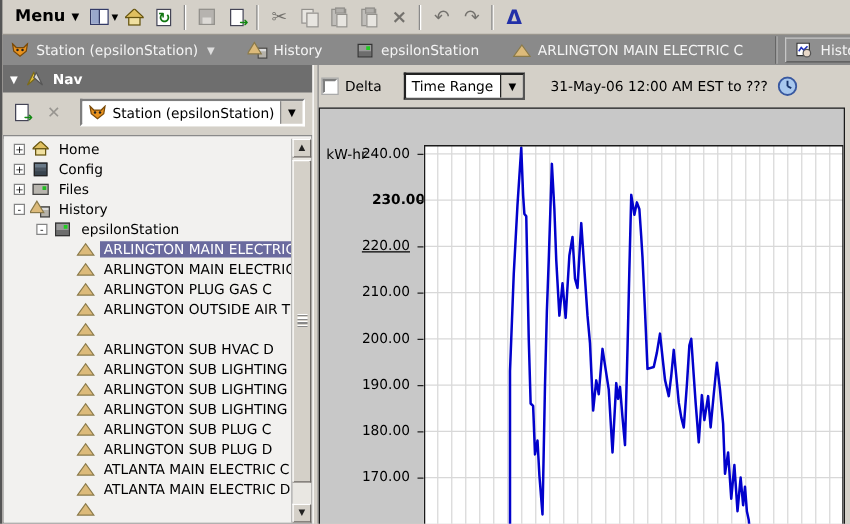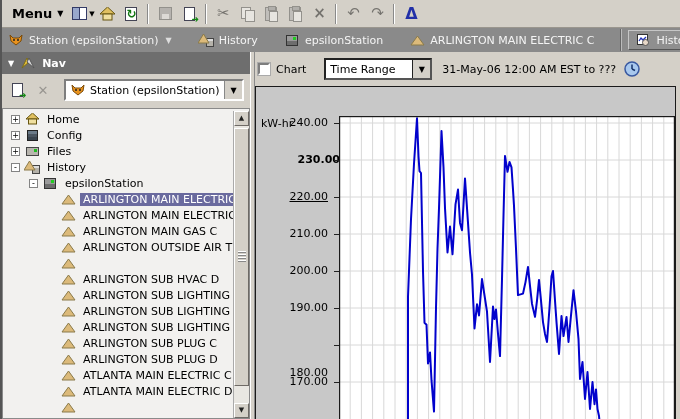--- a/index.html
+++ b/index.html
@@ -77,21 +77,21 @@
   .sb-thumb { position:absolute; left:0; width:15px; top:17px; height:258px; background:#d4d0c8; border:1px solid; border-color:#fff #6e6a66 #6e6a66 #fff; }
   .sb-grip { position:absolute; left:3px; top:50%; margin-top:-6px; width:8px; height:12px;
     background:repeating-linear-gradient(to bottom,#fff 0 1px,#888 1px 2px,transparent 2px 3px); }
   
   .splitter { position:absolute; left:248px; top:52px; width:5px; height:367px; background:#d4d0c8; border-left:1px solid #fff; border-right:1px solid #8a8a8a; }
   
   .rightpane { position:absolute; left:253px; top:52px; width:427px; height:367px; }
   .controls { position:absolute; left:0; top:0; width:427px; height:34px; display:flex; align-items:center; }
   .checkbox { width:12px; height:12px; background:#fff; border:2px solid; border-color:#7e7e7e #fff #fff #7e7e7e; outline:1px solid #aaa; margin:0 6px 0 3px; }
   .ctl-label { margin-right:18px; }
-  .time-combo { width:108px; height:22px; border-color:#222 #555 #555 #222; margin-right:10px; }
+  .time-combo { width:97px; height:22px; border-color:#222 #555 #555 #222; margin-right:20px; }
   .time-combo .combo-arrow { border-left:1px solid #222; }
   .range-text { margin-right:8px; letter-spacing:0; }
   .clock { width:16px; height:16px; flex:none; }
   
   .chartbox { position:absolute; left:0; top:34px; width:421px; height:400px;
     background:#c8c8c8; border:1px solid #1a1a1a; }
   .chart-title { position:absolute; left:0; right:0; top:4px; text-align:center;
     font-size:16px; white-space:nowrap; overflow:hidden; color:#000; }
   .yunit { position:absolute; left:5px; top:30px; font-size:11px; }
   .ylabel { position:absolute; width:58px; text-align:right; font-size:11px; }
@@ -314,21 +314,21 @@
           <span class="tree-label">ARLINGTON MAIN ELECTRIC D</span>
         </div>
         <div class="tree-row">
           <span style="width: 40px; flex: 0 0 auto;"></span>
           <span style="width: 9px; flex: 0 0 auto;"></span>
           <span class="tree-icon">
             <svg width="15" height="12">
               <polygon points="1,11 7.5,2 14,11" fill="#dcba7a" stroke="#8a7a4a"></polygon>
             </svg>
           </span>
-          <span class="tree-label">ARLINGTON MAIN GAS C</span>
+          <span class="tree-label">ARLINGTON PLUG GAS C</span>
         </div>
         <div class="tree-row">
           <span style="width: 40px; flex: 0 0 auto;"></span>
           <span style="width: 9px; flex: 0 0 auto;"></span>
           <span class="tree-icon">
             <svg width="15" height="12">
               <polygon points="1,11 7.5,2 14,11" fill="#dcba7a" stroke="#8a7a4a"></polygon>
             </svg>
           </span>
           <span class="tree-label">ARLINGTON OUTSIDE AIR TEMP</span>
@@ -440,21 +440,21 @@
       <div class="sb-btn sb-down">▼</div>
     </div>
   </div>
 </div>
 
 <div class="splitter"></div>
 
 <div class="rightpane">
   <div class="controls">
     <span class="checkbox"></span>
-    <span class="ctl-label">Chart</span>
+    <span class="ctl-label">Delta</span>
     <div class="combo time-combo">
       <span class="combo-field" style="flex:1;">
         <span>Time Range</span>
       </span>
       <span class="combo-arrow">▼</span>
     </div>
     <span class="range-text">31-May-06 12:00 AM EST to ???</span>
     <span class="clock">
       <svg width="16" height="16">
           <circle cx="8" cy="8" r="7" fill="#a8c8ee" stroke="#3858a0" stroke-width="1.5"></circle>
@@ -471,21 +471,21 @@
         <div class="ylabel" style="left: 26px; top: 66px; font-weight: bold;">230.00</div>
         <div class="ytick" style="top: 73px;"></div>
         <div class="ylabel" style="left: 14px; top: 103px; text-decoration: underline;">220.00</div>
         <div class="ytick" style="top: 110px;"></div>
         <div class="ylabel" style="left: 14px; top: 140px;">210.00</div>
         <div class="ytick" style="top: 147px;"></div>
         <div class="ylabel" style="left: 14px; top: 177px;">200.00</div>
         <div class="ytick" style="top: 184px;"></div>
         <div class="ylabel" style="left: 14px; top: 214px;">190.00</div>
         <div class="ytick" style="top: 221px;"></div>
-        <div class="ylabel" style="left: 14px; top: 251px; margin-top: 28px;">180.00</div>
+        <div class="ylabel" style="left: 14px; top: 251px;">180.00</div>
         <div class="ytick" style="top: 258px;"></div>
         <div class="ylabel" style="left: 14px; top: 288px;">170.00</div>
         <div class="ytick" style="top: 295px;"></div>
       </div>
     <div class="plot">
       <svg id="plot-svg" width="336" height="372">
           <line x1="11.2" y1="0" x2="11.2" y2="372" stroke="#d8d8d8" stroke-width="1"></line>
           <line x1="22.4" y1="0" x2="22.4" y2="372" stroke="#d8d8d8" stroke-width="1"></line>
           <line x1="33.6" y1="0" x2="33.6" y2="372" stroke="#d8d8d8" stroke-width="1"></line>
           <line x1="44.8" y1="0" x2="44.8" y2="372" stroke="#d8d8d8" stroke-width="1"></line>

